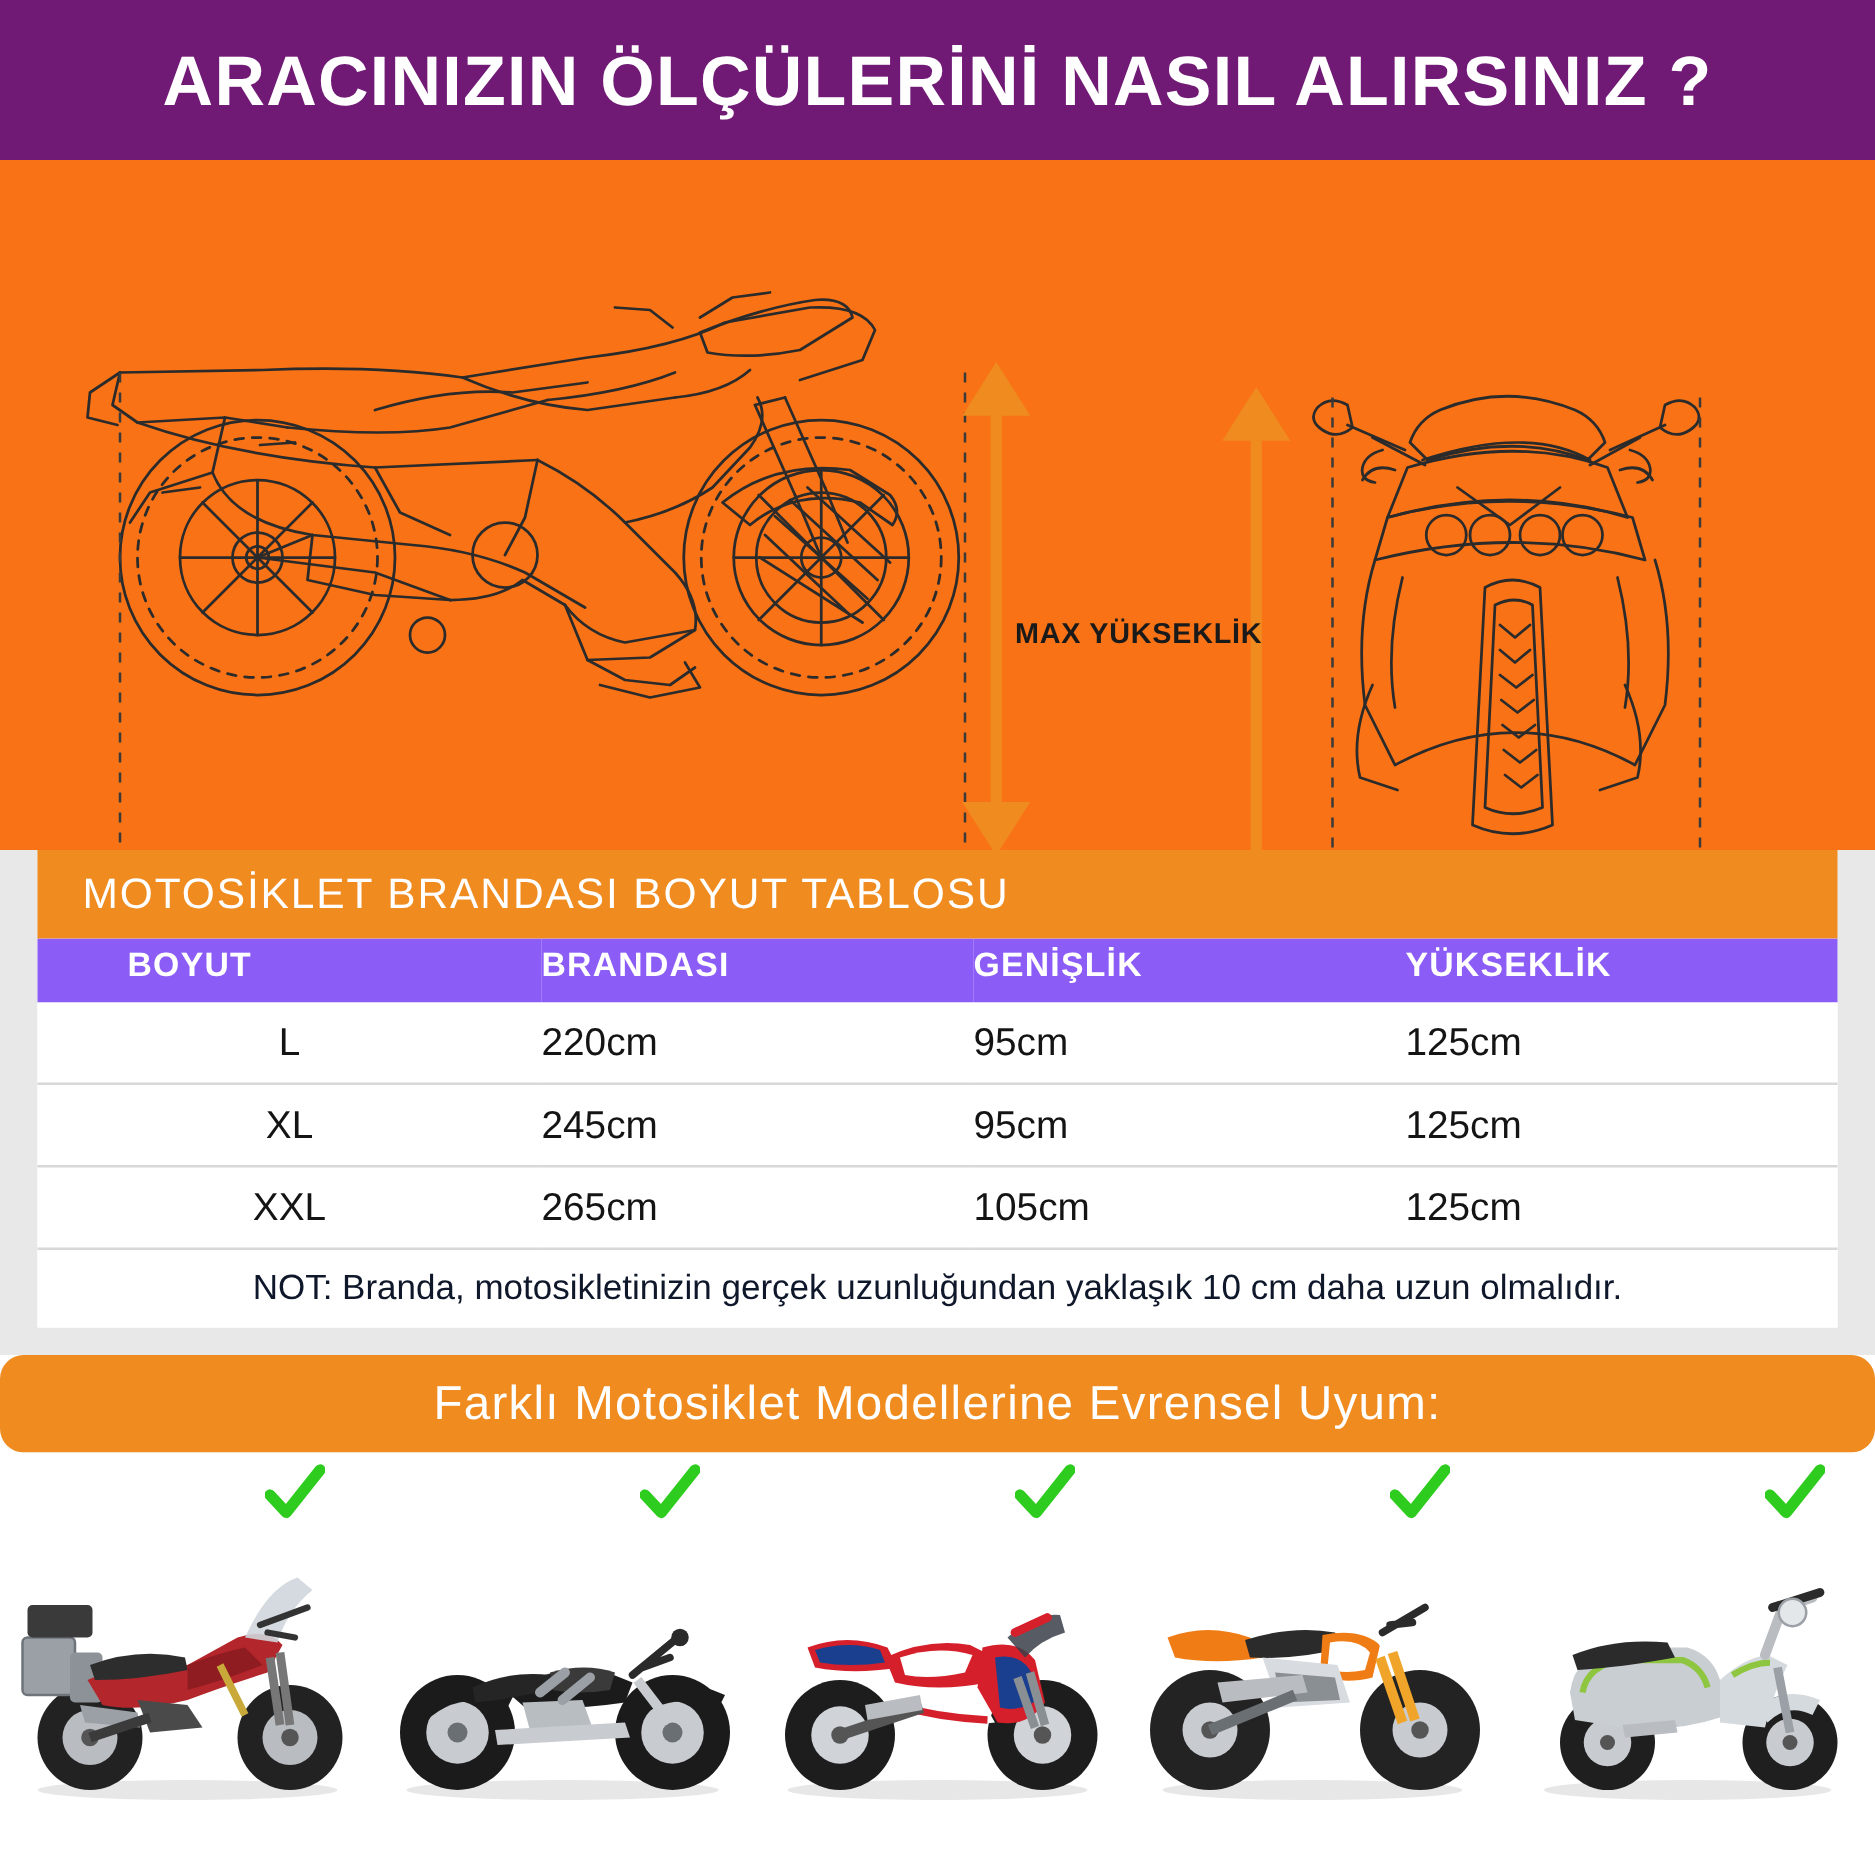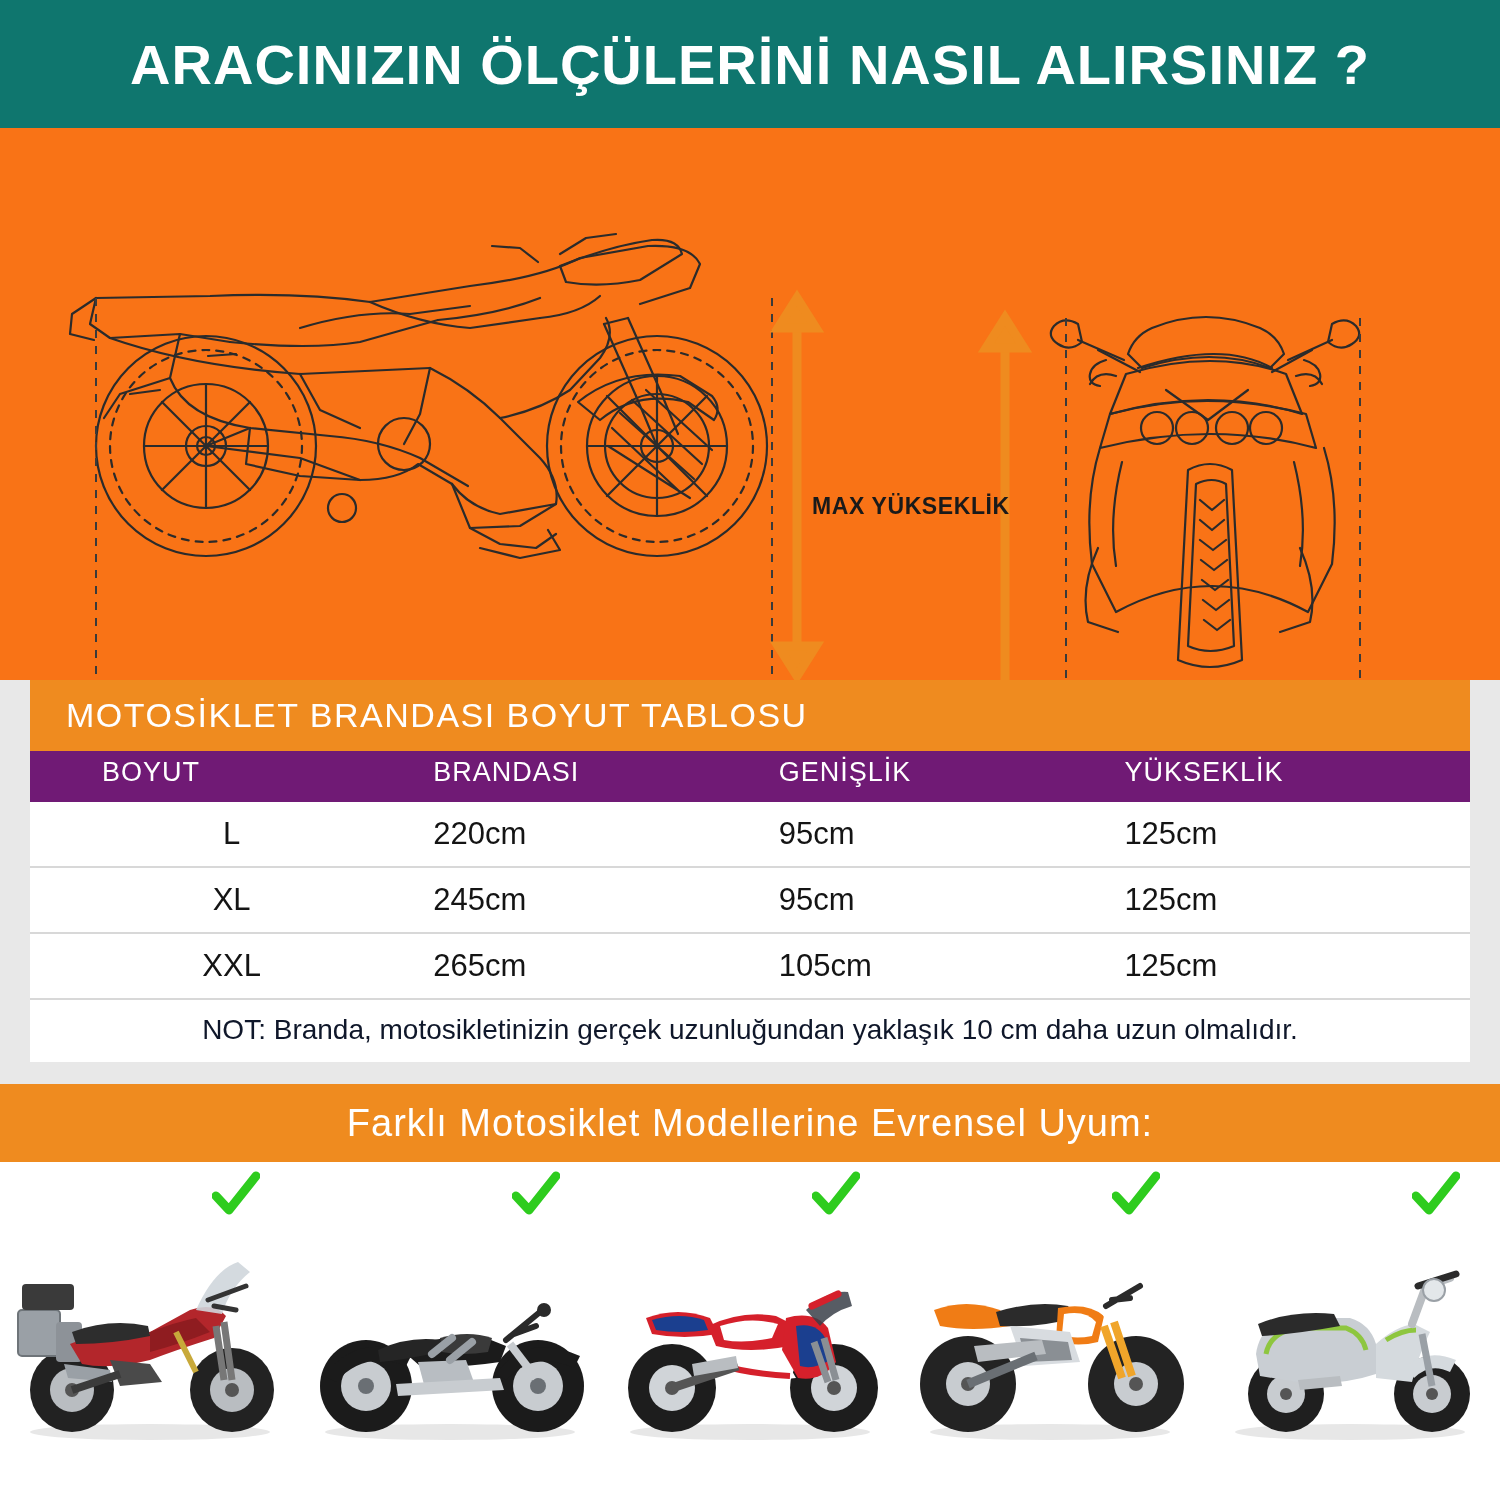--- a/index.html
+++ b/index.html
@@ -7,21 +7,21 @@
     width: 1500px; height: 1500px;
     font-family: "Liberation Sans", sans-serif;
     background: #ffffff;
     overflow: hidden;
   }
   .page { position: relative; width: 1500px; height: 1500px; background: #fff; }
 
   
   .header {
     width: 100%;
-    background: #0f766e;
+    background: #701a75;
     height: 128px;
     display: flex; align-items: center; justify-content: center;
   }
   .header-title {
     color: #ffffff;
     font-size: 56px;
     font-weight: bold;
     letter-spacing: 1px;
     white-space: nowrap;
   }
@@ -60,24 +60,24 @@
     letter-spacing: 1.5px;
     padding: 16px 28px 16px 36px;
   }
   table {
     width: 100%;
     border-collapse: collapse;
     background: #ffffff;
     table-layout: fixed;
   }
   thead th {
-    background: #701a75;
+    background: #8b5cf6;
     color: #ffffff;
     font-size: 27px;
-    font-weight: normal;
+    font-weight: bold;
     letter-spacing: 1px;
     text-align: left;
     padding: 6px 0 14px 0;
   }
   thead th.c0 { padding-left: 72px; }
   tbody td {
     font-size: 31px;
     color: #141414;
     text-align: left;
     padding: 14px 0;
@@ -95,21 +95,21 @@
     font-size: 28px;
     padding: 14px 0 16px 0;
     border-bottom: none;
   }
 
   
   .banner {
     width: 100%;
     background: #ef8b1f;
     height: 78px;
-    display: flex; align-items: center; justify-content: center;
+    display: flex; align-items: center; justify-content: center; border-radius: 19px;
   }
   .banner-text {
     color: #ffffff;
     font-size: 38px;
     font-weight: normal;
     letter-spacing: 1px;
   }
 
   
   .bikes {

